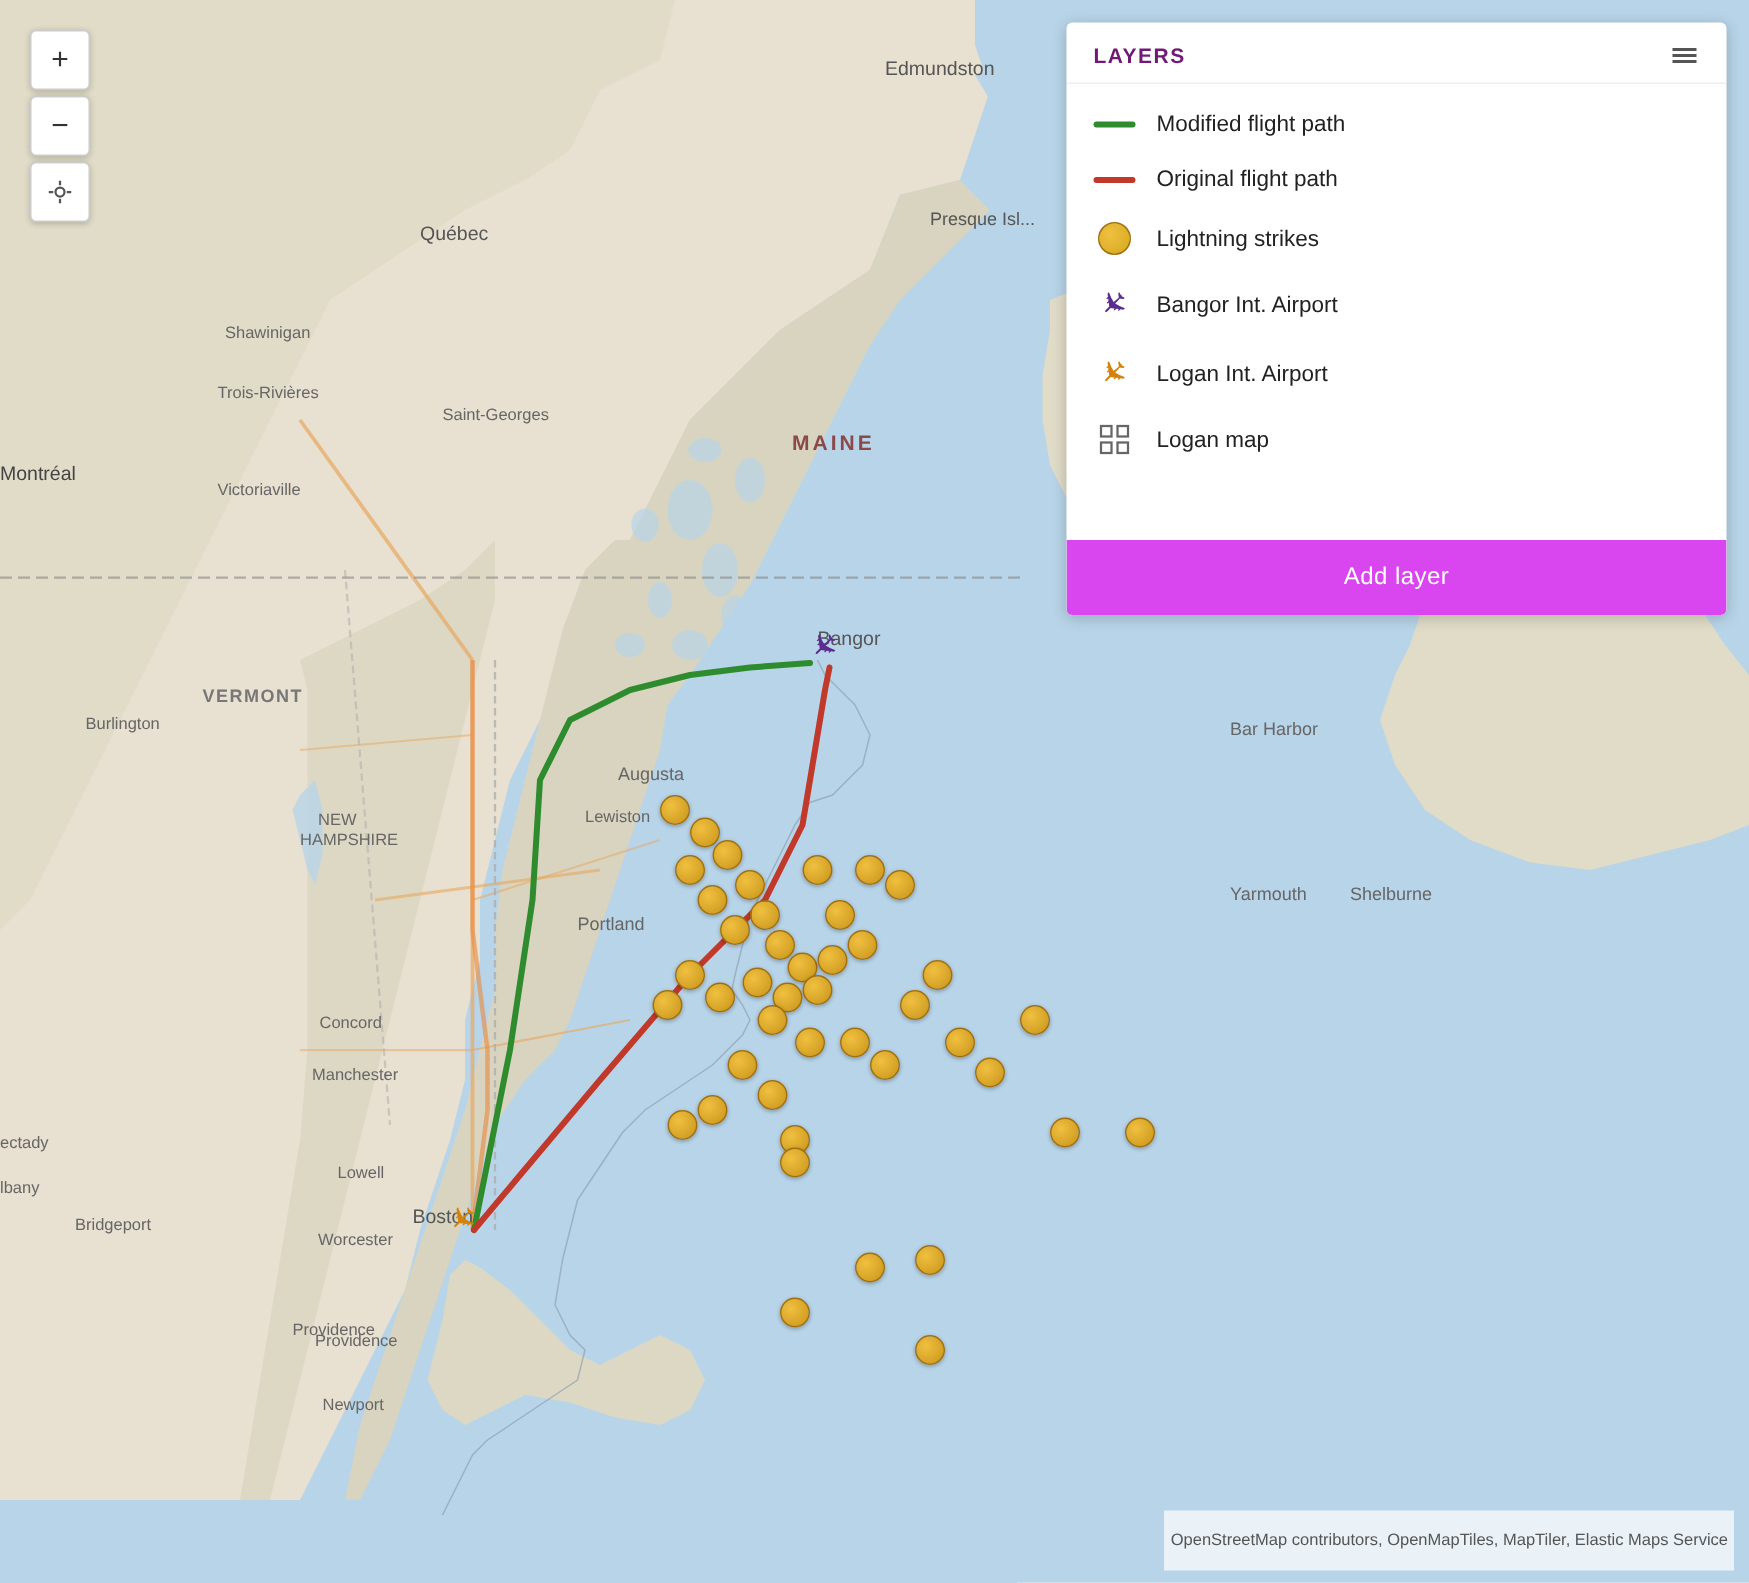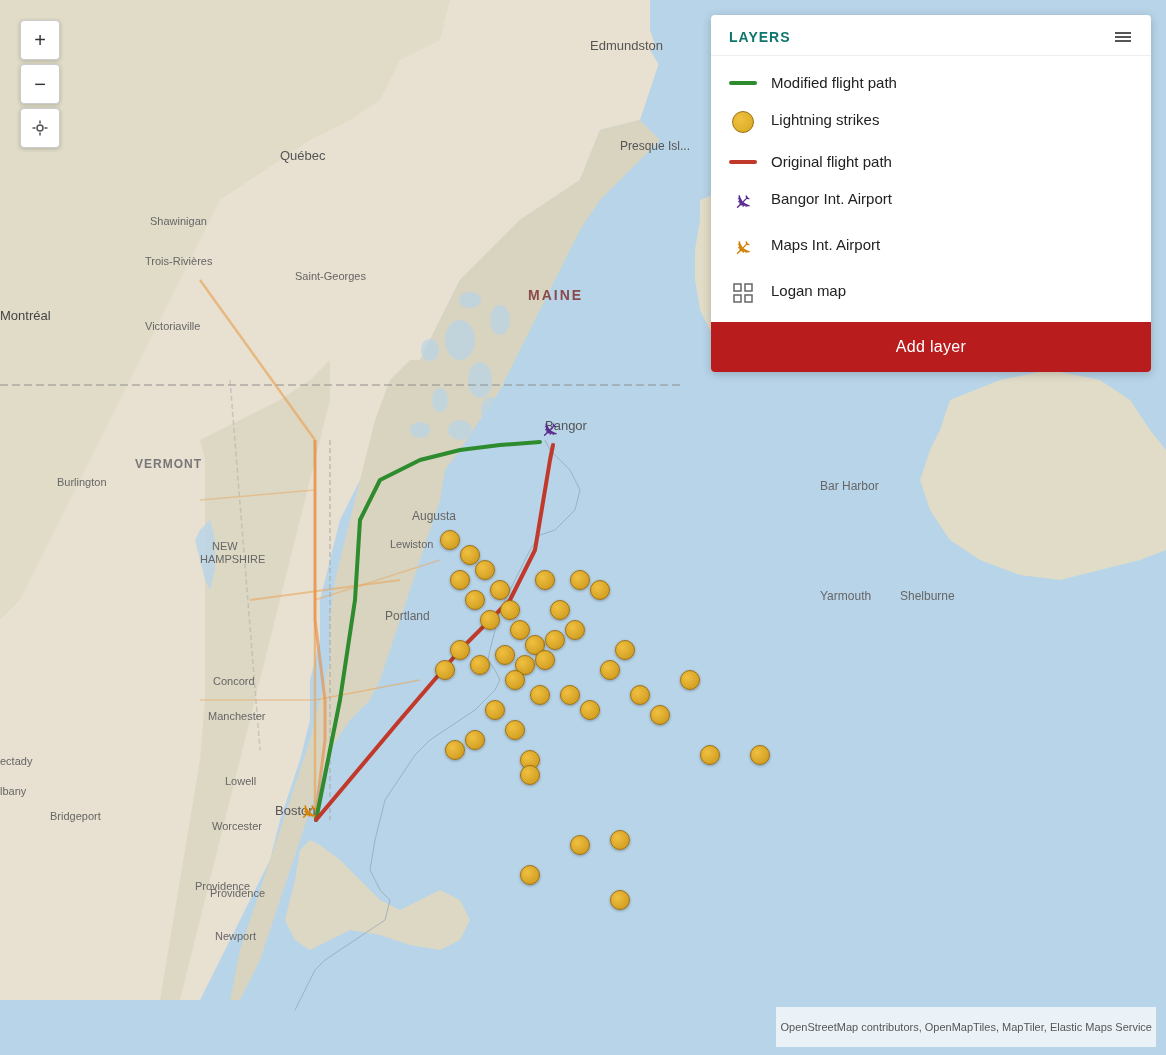--- a/index.html
+++ b/index.html
@@ -65,38 +65,39 @@
       align-items: center;
       justify-content: space-between;
       padding: 14px 18px 10px 18px;
       border-bottom: 1px solid #eee;
     }
 
     .layers-title {
       font-size: 14px;
       font-weight: 700;
       letter-spacing: 1px;
-      color: #0f766e;
+      color: #701a75;
       text-transform: uppercase;
     }
 
     .layers-collapse-btn {
       cursor: pointer;
       color: #555;
       font-size: 18px;
       display: flex;
       align-items: center;
     }
 
     .layers-list {
       padding: 8px 0;
     }
 
     .layer-item {
       display: flex;
+      align-items: center;
       padding: 10px 18px;
       gap: 14px;
       cursor: pointer;
     }
 
     .layer-icon {
       width: 28px;
       display: flex;
       align-items: center;
       justify-content: center;
@@ -116,28 +117,29 @@
     }
 
     .layer-label {
       font-size: 15px;
       color: #222;
     }
 
     .add-layer-btn {
       width: 100%;
       padding: 16px;
-      background: #b91c1c;
+      background: #d946ef;
       color: white;
       border: none;
       font-size: 16px;
       font-weight: 500;
       cursor: pointer;
       text-align: center;
       letter-spacing: 0.3px;
+      margin-top: 38px;
     }
 
     
     .attribution {
       position: absolute;
       bottom: 8px;
       right: 10px;
       font-size: 11px;
       color: #555;
       background: rgba(255,255,255,0.7);
@@ -321,41 +323,41 @@
     </div>
     <div class="layers-list" id="layers-list">
     <div class="layer-item">
           <div class="layer-icon">
             <div class="layer-line" style="background:#2e8b2e;"></div>
           </div>
           <span class="layer-label">Modified flight path</span>
         </div>
         <div class="layer-item">
           <div class="layer-icon">
+            <div class="layer-line" style="background:#c0392b;"></div>
+          </div>
+          <span class="layer-label">Original flight path</span>
+        </div>
+        <div class="layer-item">
+          <div class="layer-icon">
             <div class="layer-dot" style="background:radial-gradient(circle at 35% 35%, #f0c040, #d4a820); border: 1.5px solid #a07010;"></div>
           </div>
           <span class="layer-label">Lightning strikes</span>
         </div>
         <div class="layer-item">
           <div class="layer-icon">
-            <div class="layer-line" style="background:#c0392b;"></div>
-          </div>
-          <span class="layer-label">Original flight path</span>
-        </div>
-        <div class="layer-item">
-          <div class="layer-icon">
             <span style="font-size:22px;color:#5b2d8e;display:inline-block;transform:rotate(-45deg) scaleX(-1);">✈</span>
           </div>
           <span class="layer-label">Bangor Int. Airport</span>
         </div>
         <div class="layer-item">
           <div class="layer-icon">
             <span style="font-size:22px;color:#d4830a;display:inline-block;transform:rotate(-45deg) scaleX(-1);">✈</span>
           </div>
-          <span class="layer-label">Maps Int. Airport</span>
+          <span class="layer-label">Logan Int. Airport</span>
         </div>
         <div class="layer-item">
           <div class="layer-icon">
         <svg width="22" height="22" viewBox="0 0 22 22">
           <rect x="2" y="2" width="7" height="7" fill="none" stroke="#666" stroke-width="1.5"></rect>
           <rect x="13" y="2" width="7" height="7" fill="none" stroke="#666" stroke-width="1.5"></rect>
           <rect x="2" y="13" width="7" height="7" fill="none" stroke="#666" stroke-width="1.5"></rect>
           <rect x="13" y="13" width="7" height="7" fill="none" stroke="#666" stroke-width="1.5"></rect>
         </svg>
       </div>

